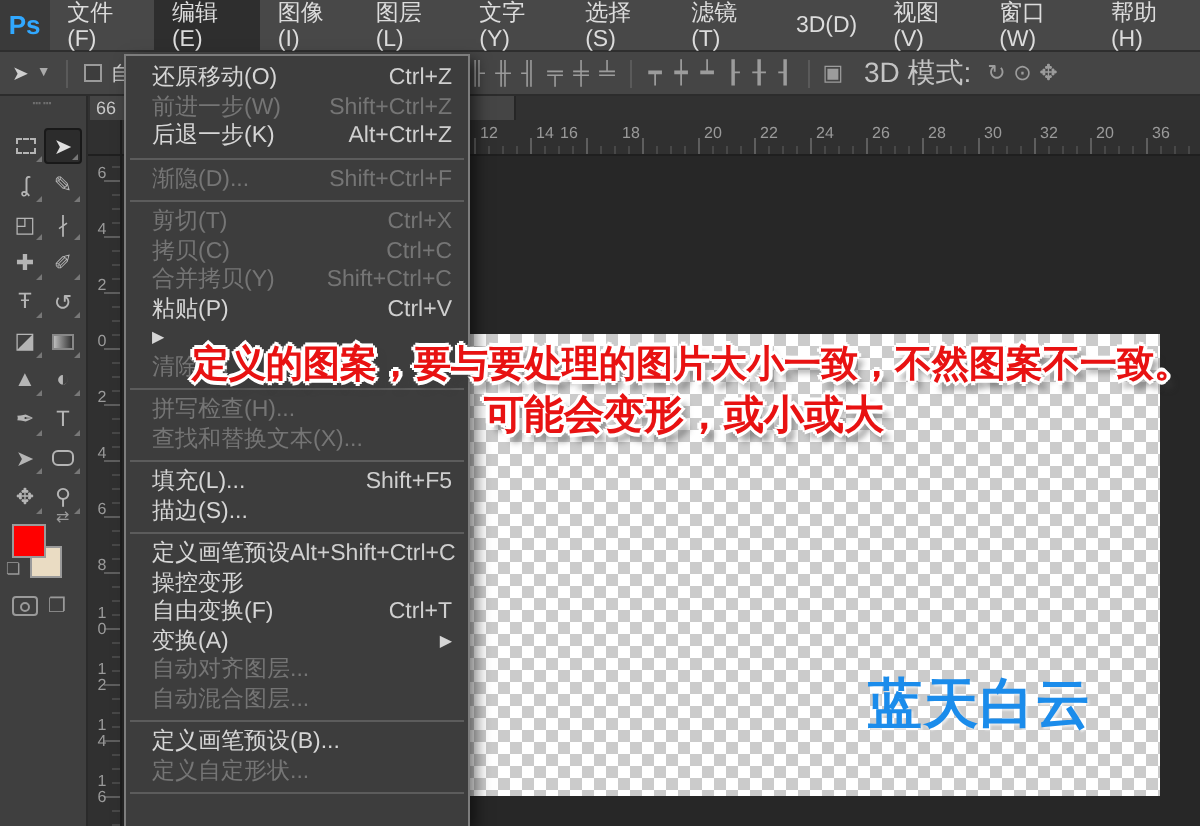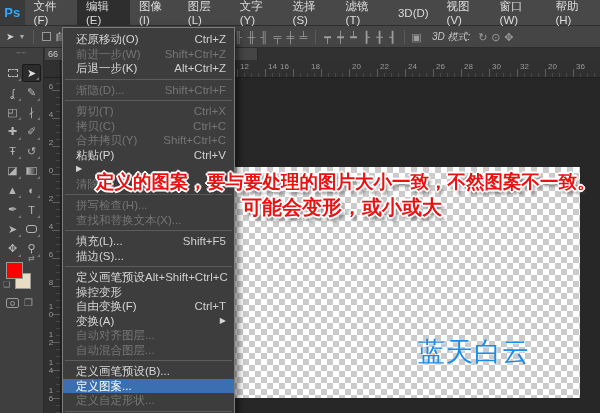--- a/index.html
+++ b/index.html
@@ -20,21 +20,21 @@
   .options-bar{position:absolute;left:0;top:26px;width:600px;height:22px;background:#454545;
                border-bottom:1px solid #2c2c2c;z-index:5;display:flex;align-items:center;}
   .opt-left{display:flex;align-items:center;gap:4px;padding-left:6px;}
   .opt-move-glyph{color:#cfcfcf;font-size:10px;}
   .opt-caret{color:#aaa;font-size:7px;}
   .opt-vsep{width:1px;height:14px;background:#2f2f2f;border-right:1px solid #5a5a5a;margin:0 4px;}
   .opt-checkbox{width:9px;height:9px;border:1px solid #9a9a9a;background:#3d3d3d;}
   .opt-label{font-size:10px;color:#cfcfcf;}
   #opt-icons{position:absolute;left:233px;top:0;height:22px;display:flex;align-items:center;gap:2px;}
   .opt-icon{color:#9c9c9c;font-size:11px;width:11px;text-align:center;line-height:22px;}
-  .opt-3d-label{font-size:10px;color:#c4c4c4;margin:0 5px 0 8px;white-space:nowrap;font-style:italic;}
+  .opt-3d-label{font-size:14px;color:#c4c4c4;margin:0 5px 0 8px;white-space:nowrap;}
 
   
   .tabbar{position:absolute;left:44px;top:48px;width:556px;height:12px;background:#313131;z-index:4;}
   .doc-tab{position:absolute;left:1px;top:0;width:213px;height:12px;background:#454545;
            border-right:1px solid #262626;color:#c8c8c8;font-size:9px;line-height:12px;padding-left:3px;}
 
   
   .toolbar{position:absolute;left:0;top:48px;width:44px;height:365px;background:#3f3f3f;
            border-right:1px solid #2a2a2a;z-index:6;}
   .toolbar-grip{height:10px;text-align:center;color:#6e6e6e;font-size:7px;line-height:10px;letter-spacing:1px;}
@@ -72,21 +72,21 @@
           background-size:8px 28px,4px 7px;background-position:right 12px,right 5px;background-repeat:repeat-y;}
   .hnum{position:absolute;top:2px;font-size:8px;color:#9a9a9a;}
   .vnum{position:absolute;left:3px;font-size:8px;line-height:8px;color:#9a9a9a;text-align:center;width:8px;}
 
   
   .pasteboard{position:absolute;left:61px;top:78px;width:539px;height:335px;background:#272727;z-index:1;}
   .canvas{position:absolute;left:69px;top:167px;width:511px;height:231px;z-index:2;background-color:#fff;
           background-image:linear-gradient(45deg,#cbcbcb 25%,transparent 25% 75%,#cbcbcb 75%),
                            linear-gradient(45deg,#cbcbcb 25%,transparent 25% 75%,#cbcbcb 75%);
           background-size:12px 12px;background-position:0 0,6px 6px;}
-  .watermark{position:absolute;left:349px;top:167px;font-family:"DejaVu Serif",serif;font-weight:normal;
+  .watermark{position:absolute;left:365px;top:167px;font-family:"DejaVu Serif",serif;font-weight:bold;
              font-size:27px;letter-spacing:1px;text-shadow:1px 1px 1px rgba(255,255,255,.6);}
 
   
   .dropdown{position:absolute;left:62px;top:27px;width:173px;bottom:0;background:#3d3d3d;
             border:1px solid #7d7d7d;border-bottom:none;box-shadow:3px 3px 7px rgba(0,0,0,.55);
             z-index:50;overflow:hidden;padding-top:4px;}
   .menu-item{height:14.5px;line-height:14.5px;display:flex;justify-content:space-between;
              padding:0 8px 0 13px;font-size:11.5px;color:#d6d6d6;white-space:nowrap;}
   .menu-item .sc{color:#cfcfcf;}
   .menu-item.disabled,.menu-item.disabled .sc{color:#757575;}
@@ -348,23 +348,20 @@
       <div class="menu-item disabled">
         <span>自动对齐图层...</span>
       </div>
       <div class="menu-item disabled">
         <span>自动混合图层...</span>
       </div>
       <div class="menu-sep"></div>
       <div class="menu-item">
         <span>定义画笔预设(B)...</span>
       </div>
-      <div class="menu-item highlighted">
-        <span>定义图案...</span>
-      </div>
       <div class="menu-item disabled">
         <span>定义自定形状...</span>
       </div>
       <div class="menu-sep"></div>
     </div>
 
   <div class="anno anno-1" style="color: rgb(232, 18, 18);">定义的图案，要与要处理的图片大小一致，不然图案不一致。</div>
   <div class="anno anno-2" style="color: rgb(232, 18, 18);">可能会变形，或小或大</div>
 
 </div>

